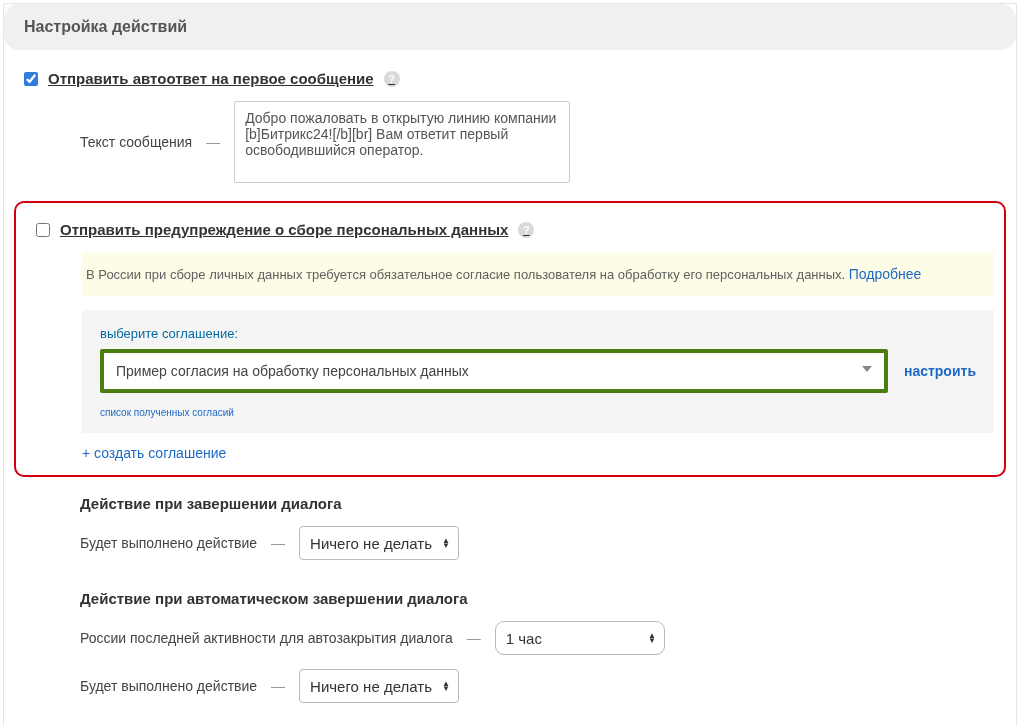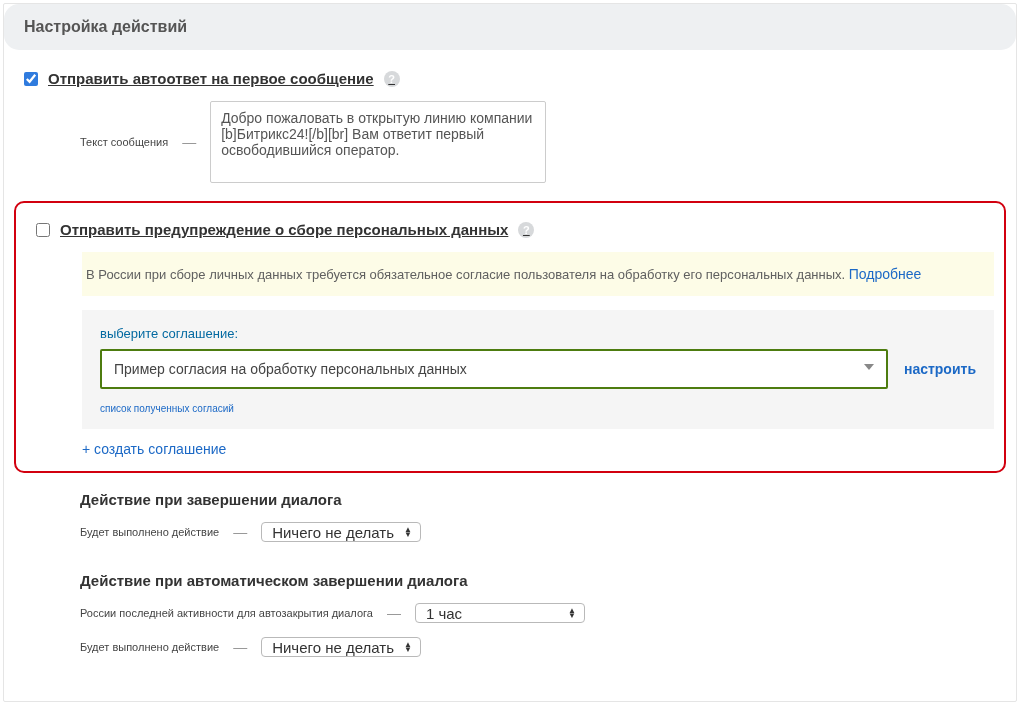--- a/index.html
+++ b/index.html
@@ -65,21 +65,21 @@
   }
   .field-row {
     display: flex;
     align-items: center;
     gap: 14px;
     margin-left: 56px;
     margin-bottom: 14px;
   }
   .field-label {
     color: #444;
-    font-size: 11px;
+    font-size: 14px;
   }
   .dash {
     color: #999;
   }
   textarea {
     width: 336px;
     height: 82px;
     padding: 8px 10px;
     font-family: inherit;
     font-size: 14px;
@@ -115,21 +115,21 @@
   }
   .select-row {
     display: flex;
     align-items: center;
     gap: 16px;
     margin-bottom: 10px;
   }
   .custom-select {
     flex: 1;
     background: #fff;
-    border: 2px solid #4d7c0f;
+    border: 4px solid #4d7c0f;
     border-radius: 2px;
     padding: 10px 12px;
     font-size: 14px;
     color: #444;
     display: flex;
     align-items: center;
     justify-content: space-between;
     cursor: pointer;
   }
   .chevron-down {
@@ -153,21 +153,21 @@
     font-weight: bold;
     font-size: 15px;
     margin: 6px 0 14px 56px;
   }
   .native-select {
     border: 1px solid #b9b9b9;
     border-radius: 4px;
     padding: 6px 26px 6px 10px;
     font-size: 15px;
     background: #fff;
-    height: 20px;
+    height: 34px;
     position: relative;
     display: inline-flex;
     align-items: center;
     min-width: 130px;
     cursor: pointer;
   }
   .native-select .arrows {
     position: absolute;
     right: 8px;
     top: 50%;
@@ -243,21 +243,21 @@
           <span>▲</span>
             <span>▼</span>
         </span>
       </div>
     </div>
 
     <div class="section-title">Действие при автоматическом завершении диалога</div>
     <div class="field-row">
       <span class="field-label">России последней активности для автозакрытия диалога</span>
       <span class="dash">—</span>
-      <div class="native-select" style="min-width:170px;">
+      <div class="native-select" style="min-width:170px;border-radius:9px;">
         <span>1 час</span>
         <span class="arrows">
           <span>▲</span>
             <span>▼</span>
         </span>
       </div>
     </div>
     <div class="field-row">
       <span class="field-label">Будет выполнено действие</span>
       <span class="dash">—</span>

